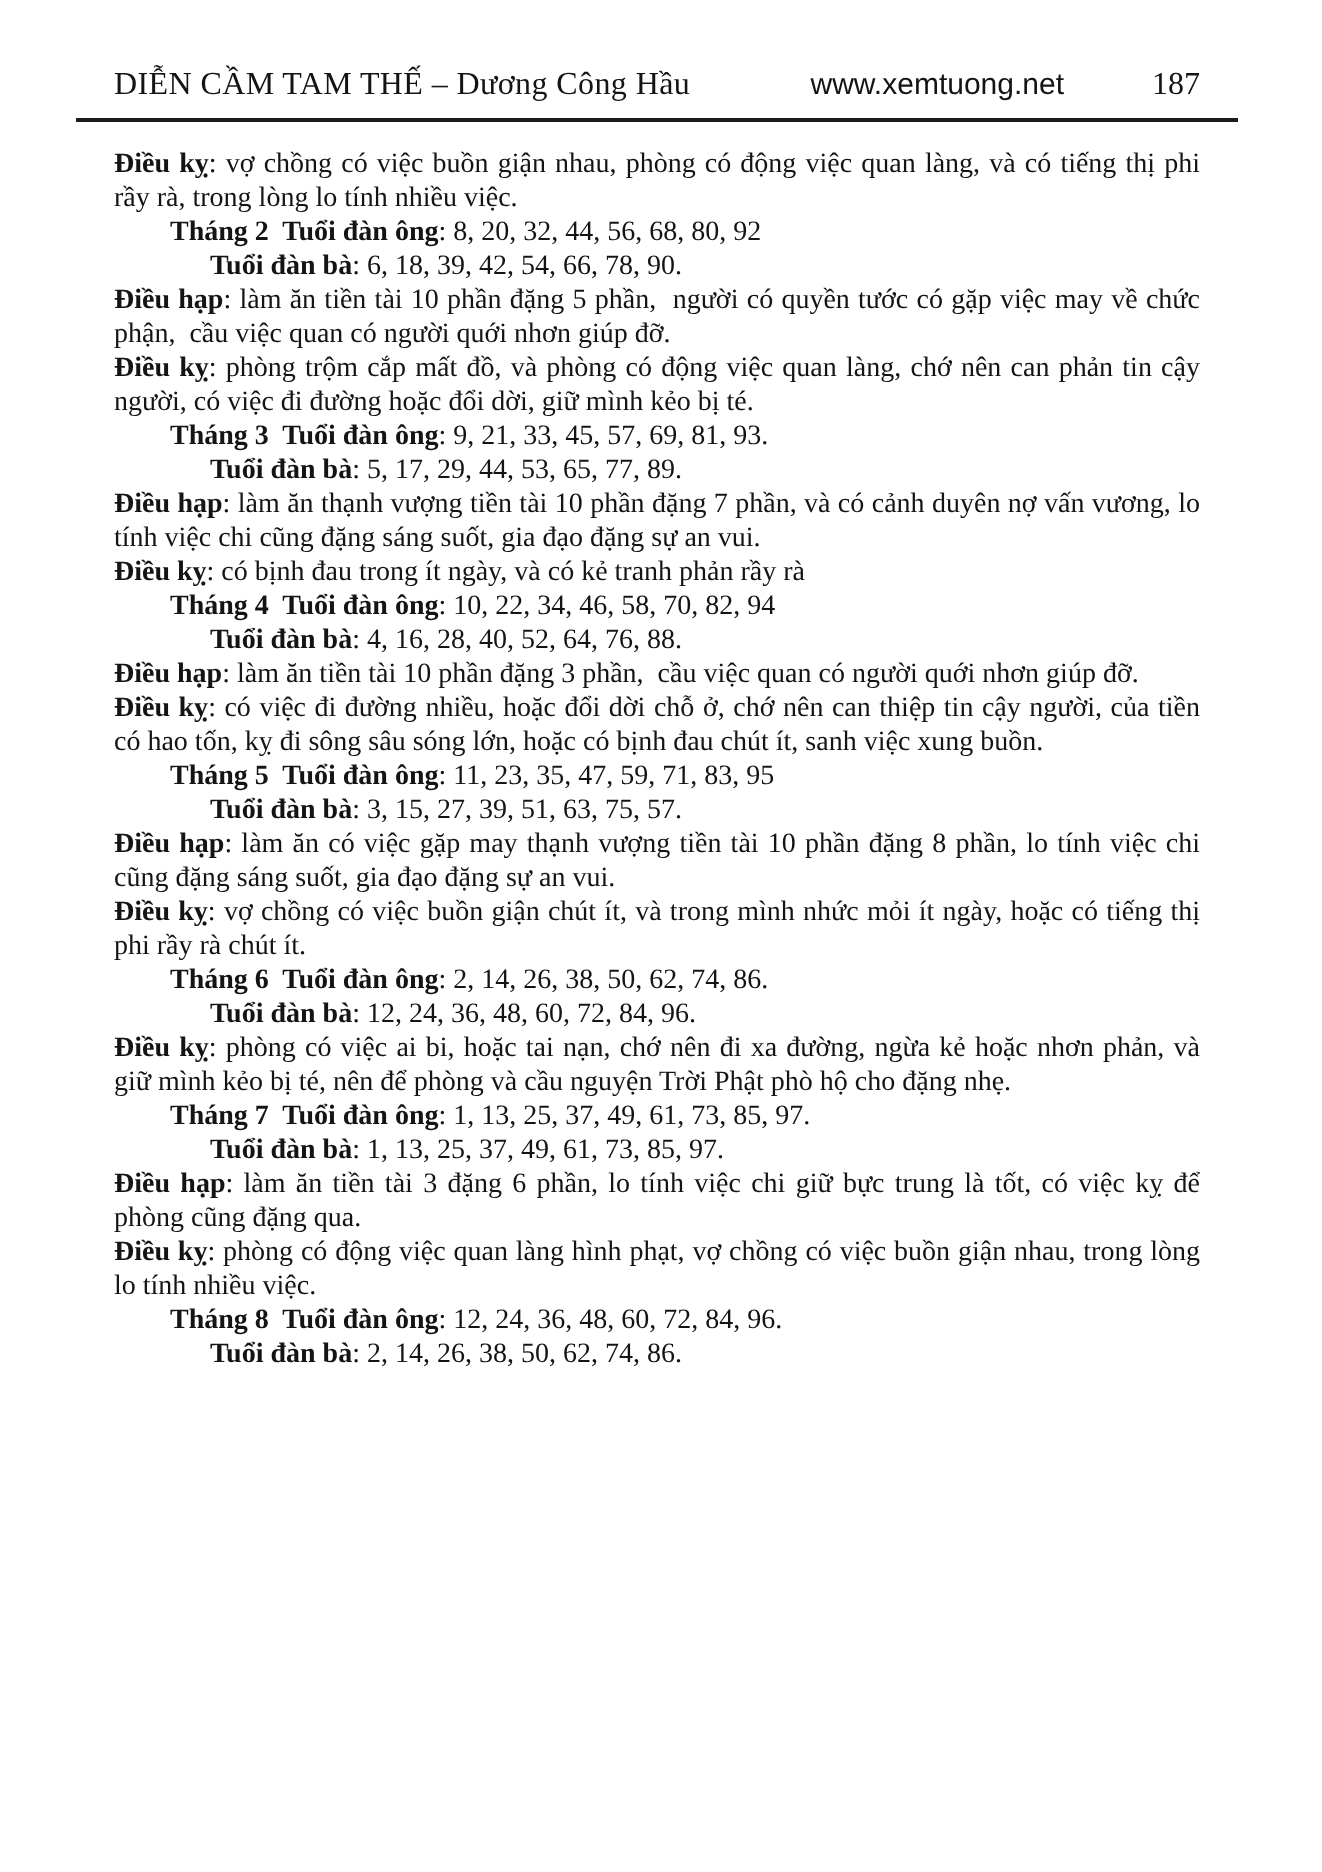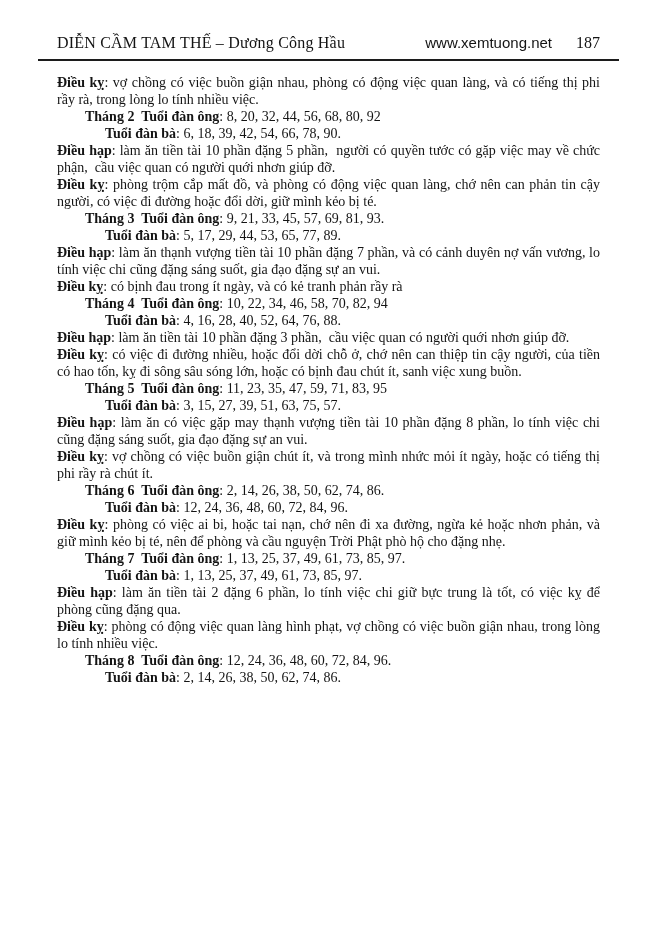--- a/index.html
+++ b/index.html
@@ -24,21 +24,21 @@
     align-items: flex-end;
     font-size: 16px;
     white-space: nowrap;
   }
   .book-title {
     letter-spacing: 0.2px;
   }
   .header-right {
     display: flex;
     align-items: baseline;
-    gap: 24px;
+    gap: 44px;
   }
   .site {
     font-family: "Liberation Sans", sans-serif;
     font-size: 15px;
   }
   .pagenum {
     font-size: 16px;
   }
   .rule {
     height: 0;
@@ -94,19 +94,19 @@
       <p class="block para"><b>Điều kỵ</b><span>: có việc đi đường nhiều, hoặc đổi dời chỗ ở, chớ nên can thiệp tin cậy người, của tiền có hao tốn, kỵ đi sông sâu sóng lớn, hoặc có bịnh đau chút ít, sanh việc xung buồn.</span></p>
       <p class="block month"><b>Tháng 5&nbsp; Tuổi đàn ông</b><span>: 11, 23, 35, 47, 59, 71, 83, 95</span></p>
       <p class="block female"><b>Tuổi đàn bà</b><span>: 3, 15, 27, 39, 51, 63, 75, 57.</span></p>
       <p class="block para"><b>Điều hạp</b><span>: làm ăn có việc gặp may thạnh vượng tiền tài 10 phần đặng 8 phần, lo tính việc chi cũng đặng sáng suốt, gia đạo đặng sự an vui.</span></p>
       <p class="block para"><b>Điều kỵ</b><span>: vợ chồng có việc buồn giận chút ít, và trong mình nhức mỏi ít ngày, hoặc có tiếng thị phi rầy rà chút ít.</span></p>
       <p class="block month"><b>Tháng 6&nbsp; Tuổi đàn ông</b><span>: 2, 14, 26, 38, 50, 62, 74, 86.</span></p>
       <p class="block female"><b>Tuổi đàn bà</b><span>: 12, 24, 36, 48, 60, 72, 84, 96.</span></p>
       <p class="block para"><b>Điều kỵ</b><span>: phòng có việc ai bi, hoặc tai nạn, chớ nên đi xa đường, ngừa kẻ hoặc nhơn phản, và giữ mình kẻo bị té, nên để phòng và cầu nguyện Trời Phật phò hộ cho đặng nhẹ.</span></p>
       <p class="block month"><b>Tháng 7&nbsp; Tuổi đàn ông</b><span>: 1, 13, 25, 37, 49, 61, 73, 85, 97.</span></p>
       <p class="block female"><b>Tuổi đàn bà</b><span>: 1, 13, 25, 37, 49, 61, 73, 85, 97.</span></p>
-      <p class="block para"><b>Điều hạp</b><span>: làm ăn tiền tài 2 đặng 6 phần, lo tính việc chi giữ bực trung là tốt, có việc kỵ để phòng cũng đặng qua.</span></p>
+      <p class="block para"><b>Điều hạp</b><span>: làm ăn tiền tài 3 đặng 6 phần, lo tính việc chi giữ bực trung là tốt, có việc kỵ để phòng cũng đặng qua.</span></p>
       <p class="block para"><b>Điều kỵ</b><span>: phòng có động việc quan làng hình phạt, vợ chồng có việc buồn giận nhau, trong lòng lo tính nhiều việc.</span></p>
       <p class="block month"><b>Tháng 8&nbsp; Tuổi đàn ông</b><span>: 12, 24, 36, 48, 60, 72, 84, 96.</span></p>
       <p class="block female"><b>Tuổi đàn bà</b><span>: 2, 14, 26, 38, 50, 62, 74, 86.</span></p>
     </main>
 
 </div>
 
 </body></html>

